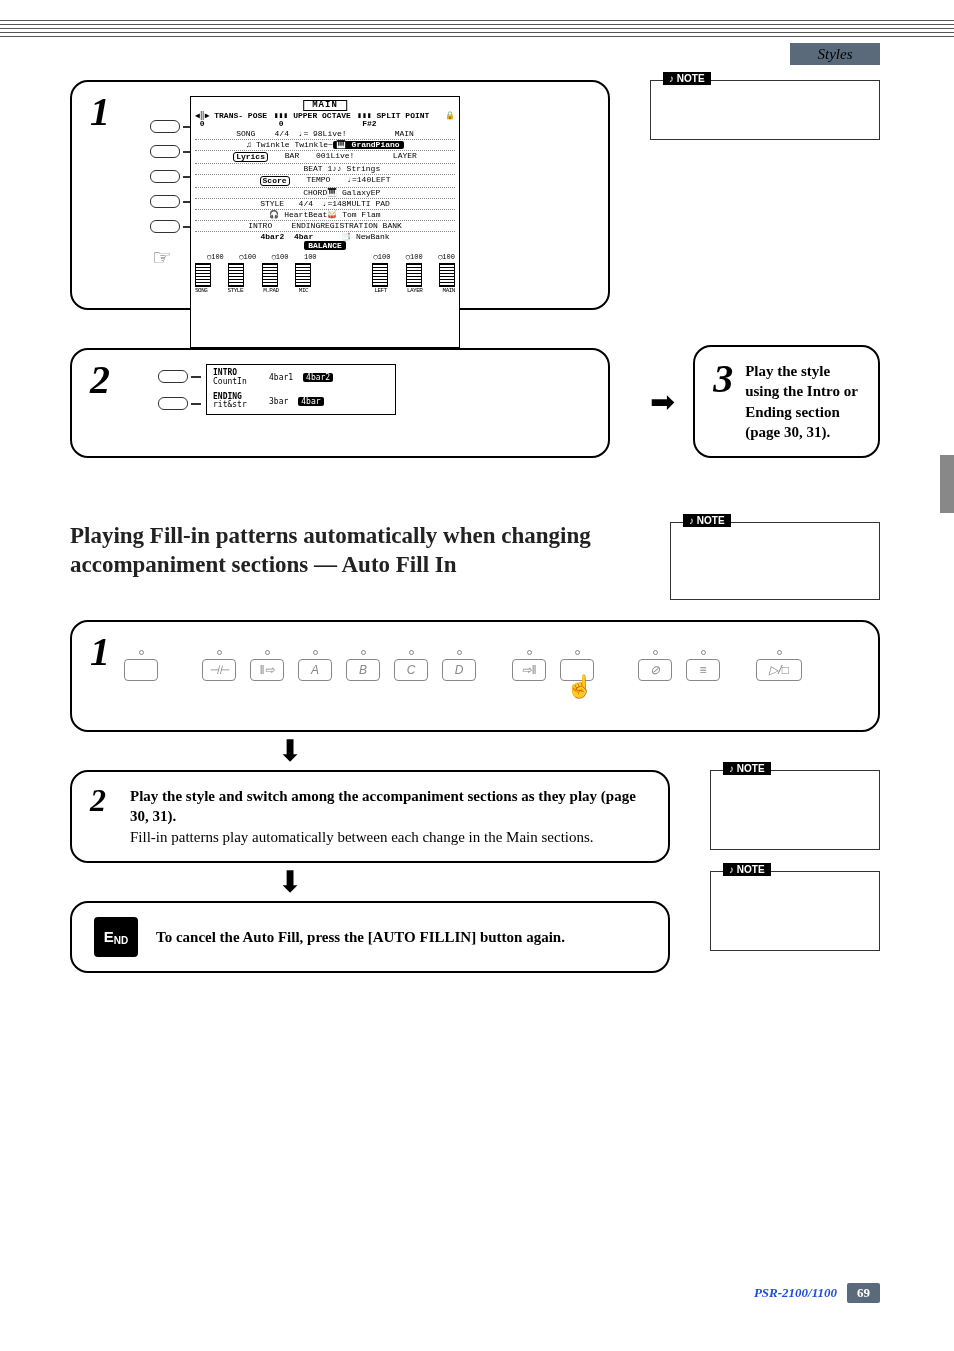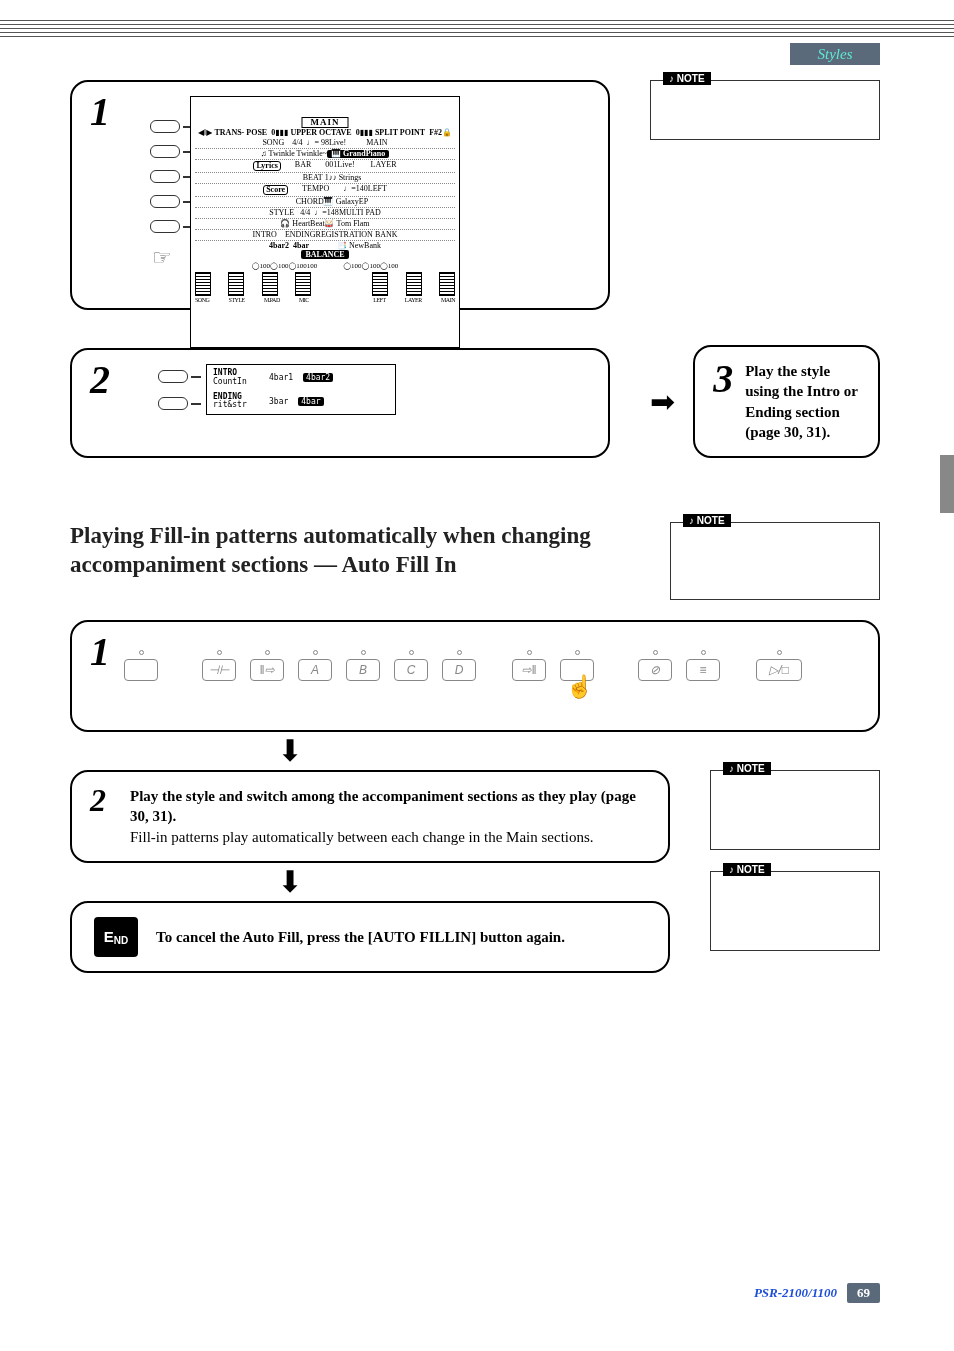--- a/index.html
+++ b/index.html
@@ -25,21 +25,21 @@
     padding-top: 20px;
   }
   .top-rules div { height: 1px; background: #555; }
   .chapter-tab {
     position: absolute;
     top: 43px;
     right: 74px;
     width: 90px;
     height: 22px;
     background: #5a6a7a;
-    color: #5eead4;
+    color: #000000;
     font-style: italic;
     font-family: "Times New Roman", serif;
     font-size: 15px;
     text-align: center;
     line-height: 22px;
   }
   .page-content {
     position: absolute;
     top: 80px;
     left: 70px;
@@ -112,32 +112,32 @@
     font-family: Arial, sans-serif;
   }
   .note-label::before { content: "♪ "; }
 
   
   .screen1 {
     width: 270px;
     height: 252px;
     background: #fff;
     border: 1px solid #000;
-    font-family: Liberation Serif, serif;
+    font-family: Liberation Mono, monospace;
     font-size: 8px;
     line-height: 1;
-    padding: 20px 4px;
+    padding: 3px 4px;
     position:relative;
   }
   .scr-title { text-align:center; font-weight:bold; font-size:9px; letter-spacing:1px; border:1px solid #000; display:inline-block; padding:0 8px; position:relative; left:50%; transform:translateX(-50%);}
   .scr-line { display:flex; justify-content:center; border-bottom:1px dotted #888; padding:1px 0;}
   .scr-half { display:flex; gap:6px; }
   .scr-pill { border:1px solid #000; border-radius:3px; padding:0 2px; font-weight:bold;}
   .scr-black { background:#000; color:#fff; border-radius:2px; padding:0 4px; font-weight:bold;}
-  .balance-row { display:flex; justify-content:center; margin-top:4px; }
+  .balance-row { display:flex; justify-content:space-between; margin-top:4px;margin-left:12px; }
   .balance-row span { font-size:7px;}
   .fader-row { display:flex; justify-content:space-between; gap:2px; margin-top:2px;}
   .fader { width:16px; height:24px; border:1px solid #000; background:repeating-linear-gradient(#000,#000 1px,#fff 1px,#fff 3px); }
   .fader-gap { width:26px; }
   .label-row { display:flex; justify-content:space-between; font-size:6px; margin-top:1px;}
   .label-row span { letter-spacing:-0.5px;}
 
   .side-buttons {
     display:flex; flex-direction:column; gap:12px; align-items:flex-end;
   }

